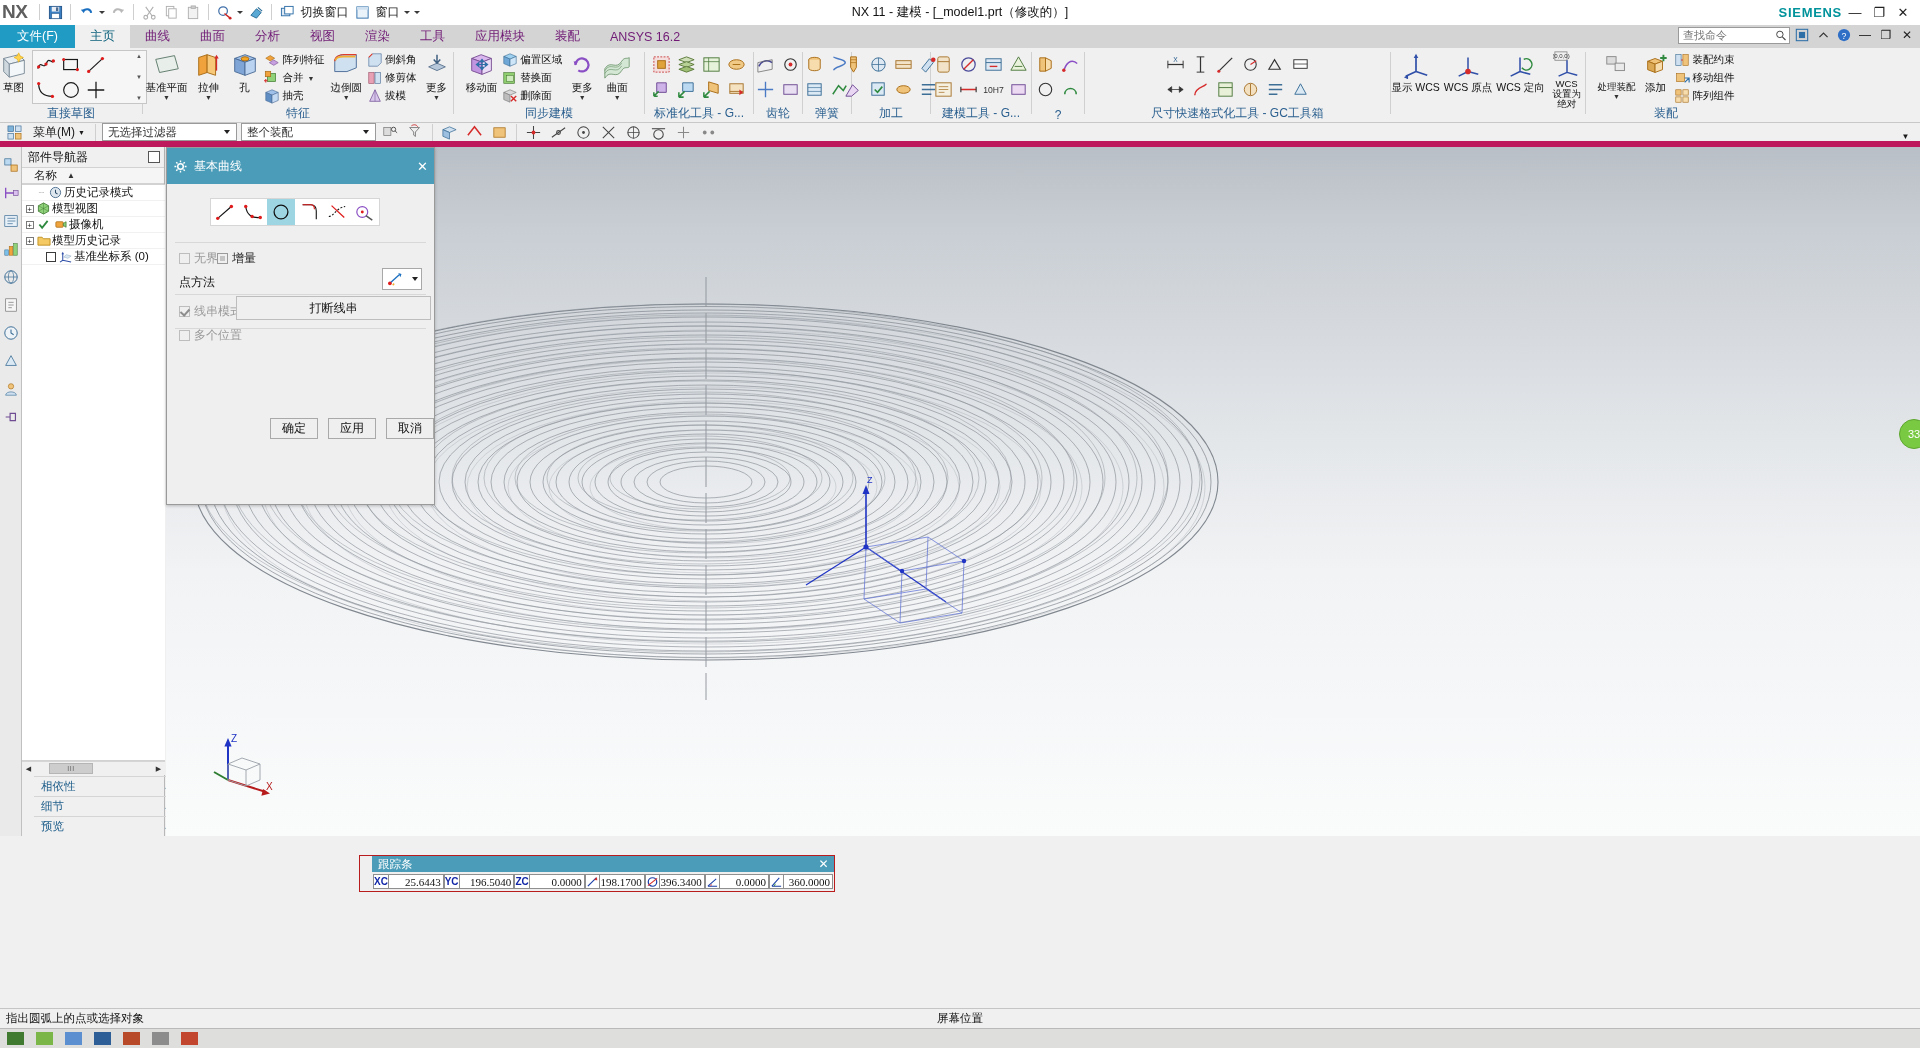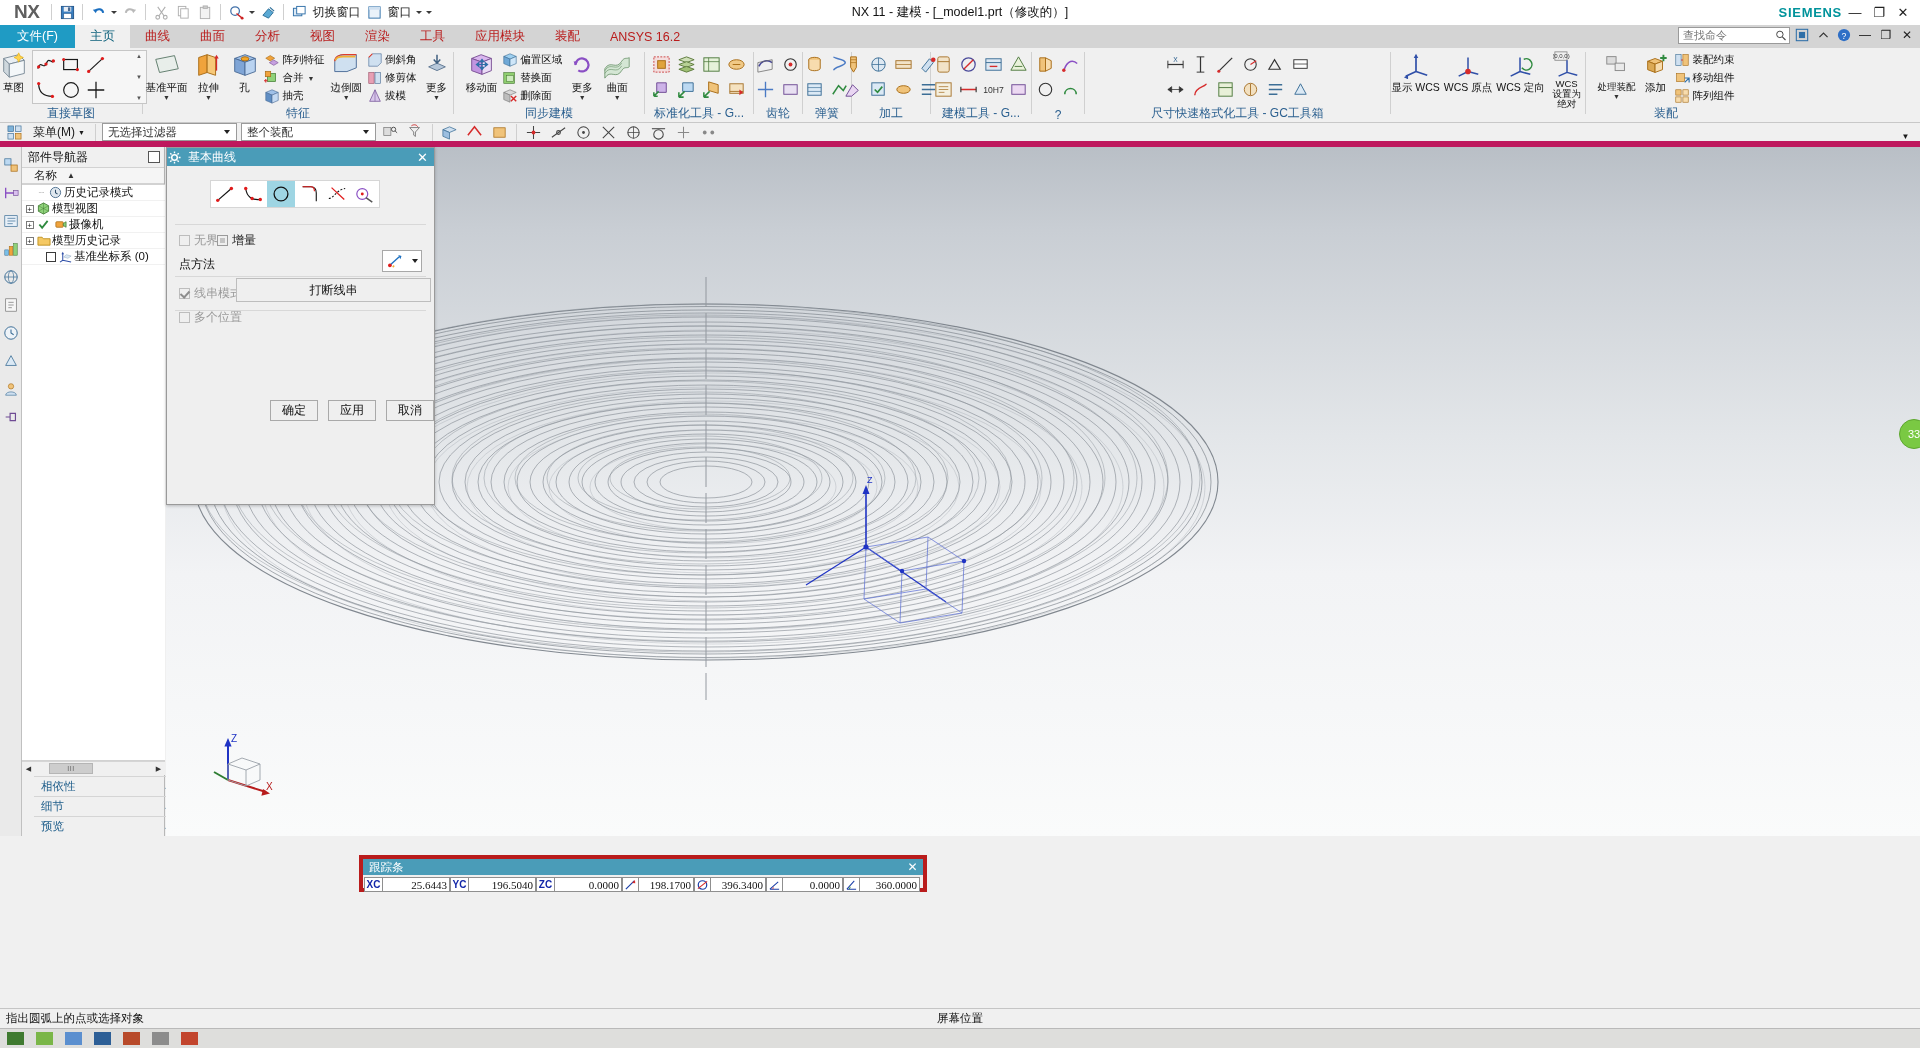--- a/index.html
+++ b/index.html
@@ -10,21 +10,21 @@
     -webkit-font-smoothing:antialiased;
   }
   .app { position:relative; width:1920px; height:1048px; }
 
   
   .titlebar{
     position:absolute; left:0; top:0; width:1920px; height:25px;
     background:#ffffff; border-bottom:1px solid #ffffff;
     display:flex; align-items:center;
   }
-  .qat{ display:flex; align-items:center; gap:0px; padding-left:12px; height:25px;}
+  .qat{ display:flex; align-items:center; gap:0px; padding-left:0; height:25px;}
   .nxlogo{ font-size:19px; font-weight:bold; color:#5f5f5f; letter-spacing:-0.5px; padding:0 8px 0 2px;}
   .qsep{ width:1px; height:16px; background:#cfcfcf; margin:0 4px;}
   .qbtn{ width:22px; height:21px; display:flex; align-items:center; justify-content:center;
          position:relative; cursor:default;}
   .qbtn svg{ display:block; }
   .qcaret{ width:10px; height:21px; display:flex;align-items:center;justify-content:center;}
   .qcaret::after{content:"";border-left:3px solid transparent;border-right:3px solid transparent;border-top:3.5px solid #3a3a3a;}
   .qtext{ font-size:12px; color:#222; padding:0 3px 0 2px; white-space:nowrap;}
   .titletext{
     position:absolute; left:0; right:0; top:4px; text-align:center;
@@ -39,21 +39,21 @@
            font-size:13px;color:#222;}
 
   
   .tabbar{
     position:absolute; left:0; top:25px; width:1920px; height:23px;
     background:#d4d4d4;
     display:flex; align-items:flex-end;
   }
   .tab{
     height:23px; padding:0 15px; display:flex;align-items:center;
-    font-size:12.5px; color:#b91c1c; white-space:nowrap;
+    font-size:12.5px; color:#701a75; white-space:nowrap;
   }
   .tab.file{ background:#1f9bc4; color:#fff; font-weight:normal; padding:0 17px;}
   .tab.active{ background:#f0f0f0; color:#0a5f7a; }
   .tabbar-right{ position:absolute; right:4px; top:1px; display:flex; align-items:center; gap:3px;}
   .searchbox{
     width:112px;height:17px;background:#fff;border:1px solid #9a9a9a;
     display:flex;align-items:center;padding:0 2px 0 4px;
   }
   .searchbox input{
     border:0;outline:0;width:92px;font-size:11px;color:#333;
@@ -189,22 +189,22 @@
   .wm-main{font-size:30px;font-weight:bold;color:#1d7fc4;letter-spacing:0px;line-height:32px;}
   .wm-sub{font-size:15px;font-weight:bold;color:#1d7fc4;letter-spacing:1px;}
 
   
   .dialog{
     position:absolute; left:166px; top:147px; width:269px; height:358px;
     background:#efefef; border:1px solid #9a9a9a;
     box-shadow:0 1px 3px rgba(0,0,0,0.22);
   }
   .dlg-title{
-    height:18px;background:#4a9cb8;display:flex;align-items:center;
-    padding:0 3px 0 0; color:#fff; font-size:12px;
+    height:36px;background:#4a9cb8;display:flex;align-items:center;
+    padding:0 3px 0 6px; color:#fff; font-size:12px;
   }
   .dlg-gear{width:15px;height:15px;display:flex;align-items:center;justify-content:center;}
   .dlg-title .t{flex:1;padding-left:6px;}
   .dlg-x{width:17px;height:17px;display:flex;align-items:center;justify-content:center;font-size:13px;}
   .dlg-body{padding:0; position:relative; height:267px;}
   .dlg-toolrow{
     position:absolute; left:43px; top:14px;
     display:flex; background:#fff; border:1px solid #d6d6d6;
   }
   .dtool{ width:28px;height:26px;display:flex;align-items:center;justify-content:center;background:#fff;}
@@ -231,22 +231,22 @@
     position:absolute; left:69px; top:112px; width:195px;height:24px;
     background:#efefef;border:1px solid #bdbdbd; display:flex;align-items:center;justify-content:center;
     font-size:12px;color:#111;
   }
   .dlg-btns{ position:absolute; left:0; right:0; bottom:12px; display:flex;justify-content:flex-end;gap:10px;}
   .dbtn{ width:48px;height:21px;background:#efefef;border:1px solid #a9a9a9;
          display:flex;align-items:center;justify-content:center;font-size:12px;color:#111;}
 
   
   .trackbar{
-    position:absolute; left:359px; top:855px; width:568px; height:37px;
-    background:#efefef; border:4px solid #b91c1c;
+    position:absolute; left:359px; top:855px; width:476px; height:37px;
+    background:#efefef; border:1px solid #b91c1c;padding-left:12px;
   }
   .tb-title{height:16px;background:#4a9cb8;color:#fff;font-size:11.5px;
             display:flex;align-items:center;padding:0 3px 0 6px;}
   .tb-title .t{flex:1;}
   .tb-x{width:15px;height:15px;display:flex;align-items:center;justify-content:center;font-size:12px;}
   .tb-row{height:19px;display:flex;align-items:center;padding:0 1px;}
   .tb-tag{width:19px;height:15px;background:#fff;border:1px solid #8f8f8f;color:#1226a8;
           font-size:10px;font-weight:bold;display:flex;align-items:center;justify-content:center;}
   .tb-field{height:15px;background:#fff;border:1px solid #8f8f8f;border-left:0;
             display:flex;align-items:center;justify-content:flex-end;padding-right:2px;

